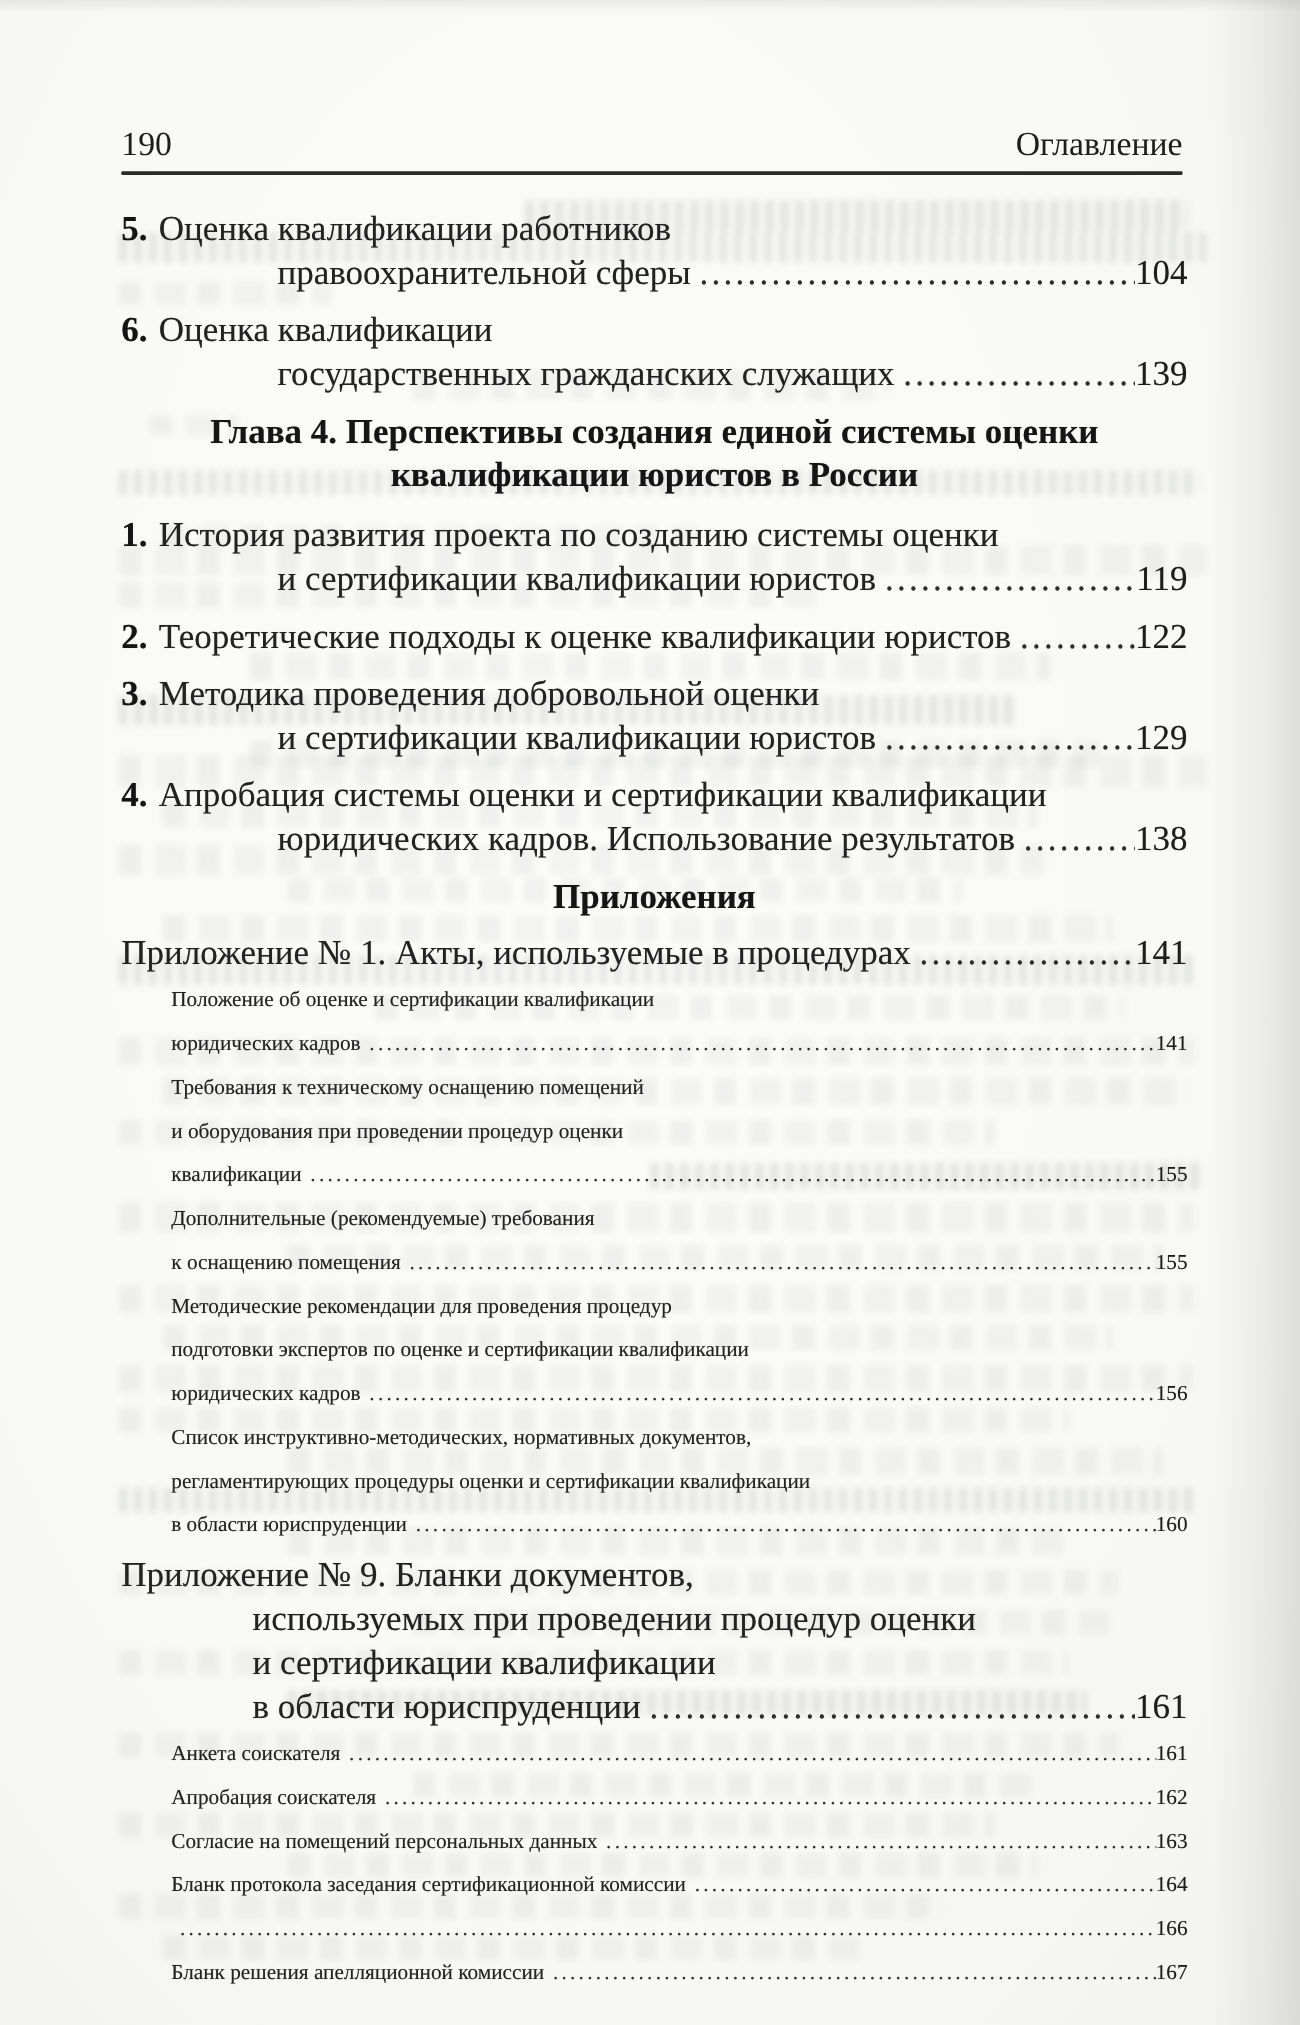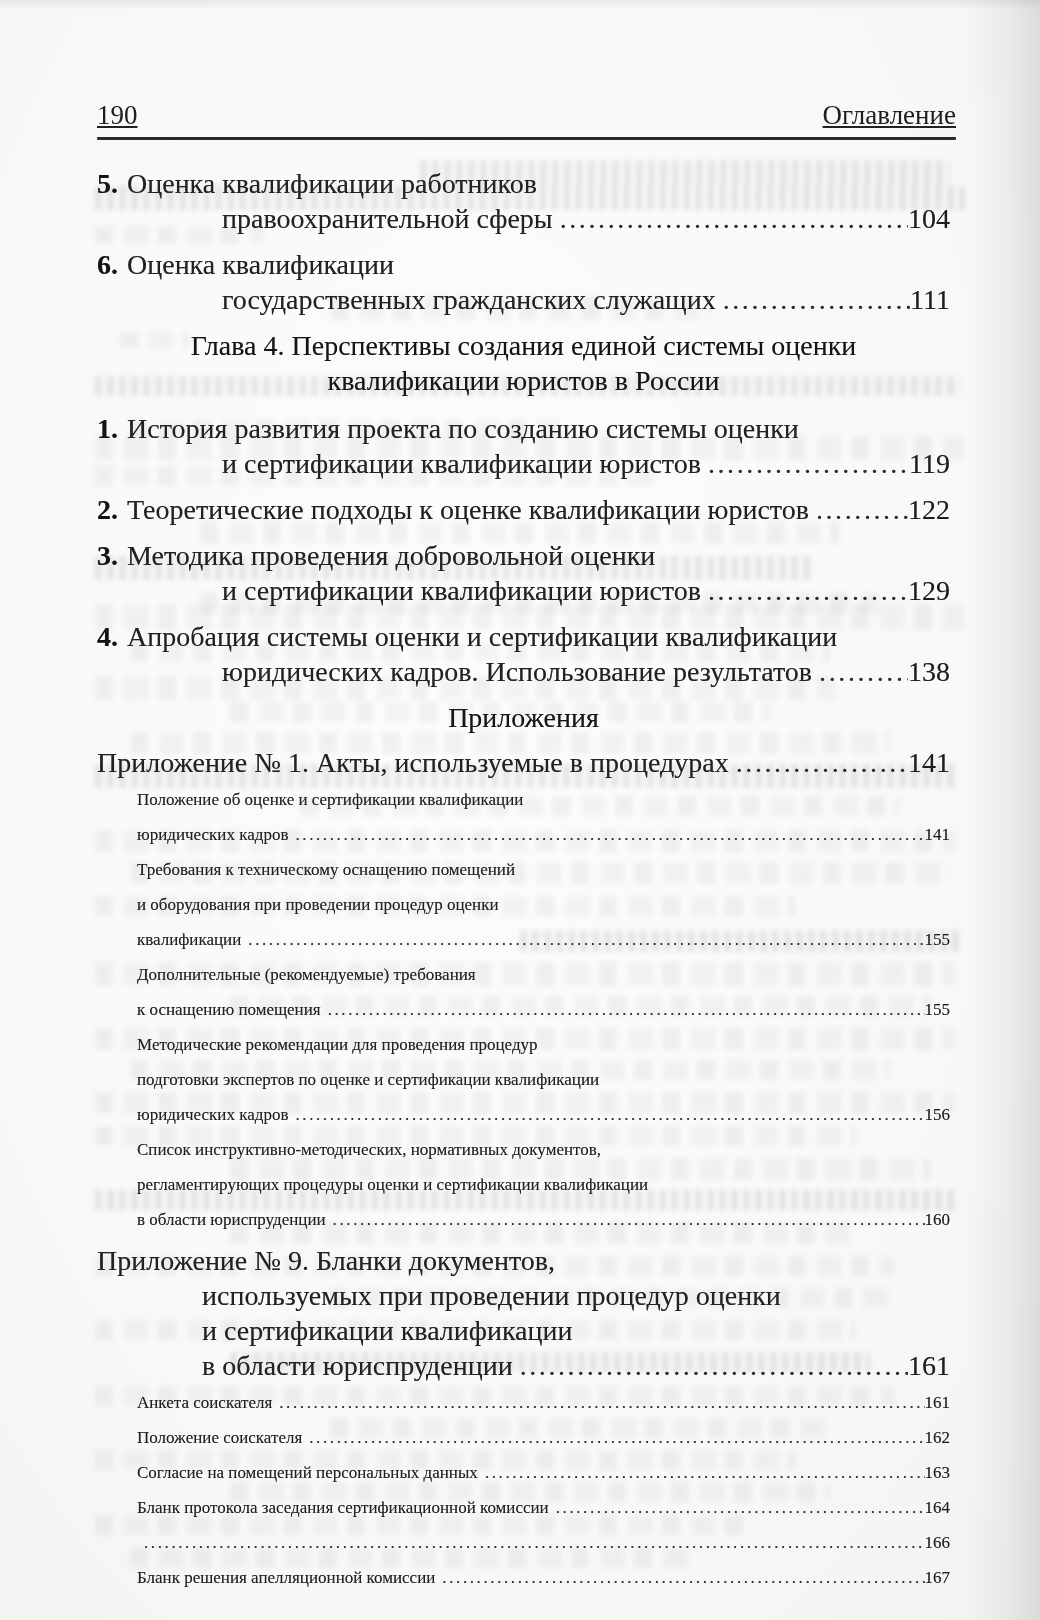--- a/index.html
+++ b/index.html
@@ -7,39 +7,39 @@
     position:relative;
     width:1040px;height:1620px;
     margin:0 auto;
     overflow:hidden;
     font-family:"Liberation Serif","DejaVu Serif",serif;
     color:#222;
     background:radial-gradient(ellipse at 45% 40%, #fcfcfb 0%, #f8f8f6 65%, #f2f2f0 100%);
   }
   
   .hdr{
-    position:absolute;left:97px;right:84px;top:100px;z-index:4;text-decoration:underline;
+    position:absolute;left:97px;right:94px;top:100px;z-index:4;
   }
   .hdr-row{display:flex;justify-content:space-between;align-items:baseline;
     font-size:27px;line-height:30px;color:#1d1d1d;}
   .hdr-rule{margin-top:7px;height:3px;background:#2a2a2a;border-radius:1px;}
   
   .toc{
     position:absolute;left:97px;right:90px;top:166px;z-index:4;
     font-size:28px;line-height:35px;
     text-shadow:0 0 0.6px rgba(40,40,40,.45);
   }
   .entry{margin:0;}
   .kind-item{margin-bottom:11px;}
   .kind-chapter{margin:6px 0 13px;}
   .kind-center{margin:6px 0 10px;}
   .kind-appendix{margin:6px 0 2px;}
   .kind-sub{margin:0;font-size:17px;}
   .line{display:flex;align-items:baseline;min-width:0;}
-  .kind-chapter .line,.kind-center .line{display:block;text-align:center;font-weight:normal;color:#151515;}
+  .kind-chapter .line,.kind-center .line{display:block;text-align:center;font-weight:bold;color:#151515;}
   .kind-sub .line{padding-left:40px;}
   .ind-a{padding-left:125px;}   
   .ind-b{padding-left:105px;}   
   .num{font-weight:bold;color:#141414;margin-right:9px;white-space:nowrap;}
   .txt{white-space:nowrap;}
   .dots{
     flex:1 1 auto;min-width:0;overflow:hidden;white-space:nowrap;
     padding:0 2px 0 7px;letter-spacing:2.6px;color:#2d2d2d;
   }
   .dots::after{content:"......................................................................................................................................................";}
@@ -90,21 +90,21 @@
         </div>
       </div>
       <div class="entry kind-item">
         <div class="line">
           <span class="num">6.</span>
           <span class="txt">Оценка квалификации</span>
         </div>
         <div class="line ind-a">
           <span class="txt">государственных гражданских служащих</span>
           <span class="dots"></span>
-          <span class="pg">111</span>
+          <span class="pg">139</span>
         </div>
       </div>
       <div class="entry kind-chapter">
         <div class="line"><span class="txt">Глава 4. Перспективы создания единой системы оценки</span></div>
         <div class="line"><span class="txt">квалификации юристов в России</span></div>
       </div>
       <div class="entry kind-item">
         <div class="line">
           <span class="num">1.</span>
           <span class="txt">История развития проекта по созданию системы оценки</span>
@@ -232,21 +232,21 @@
       </div>
       <div class="entry kind-sub">
         <div class="line">
           <span class="txt">Анкета соискателя</span>
           <span class="dots"></span>
           <span class="pg">161</span>
         </div>
       </div>
       <div class="entry kind-sub">
         <div class="line">
-          <span class="txt">Положение соискателя</span>
+          <span class="txt">Апробация соискателя</span>
           <span class="dots"></span>
           <span class="pg">162</span>
         </div>
       </div>
       <div class="entry kind-sub">
         <div class="line">
           <span class="txt">Согласие на помещений персональных данных</span>
           <span class="dots"></span>
           <span class="pg">163</span>
         </div>

